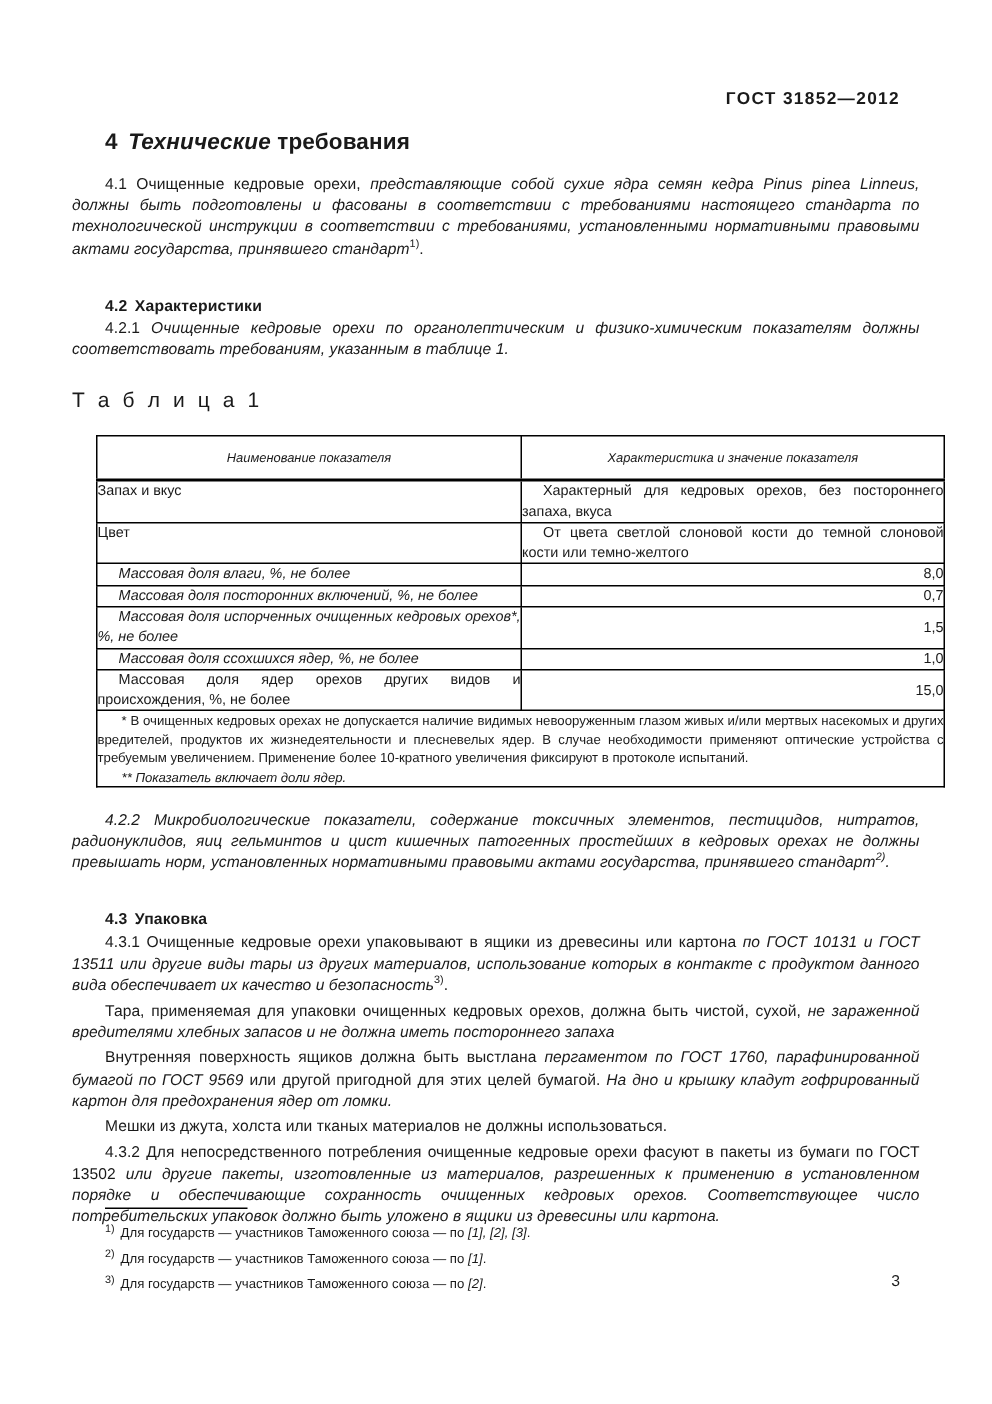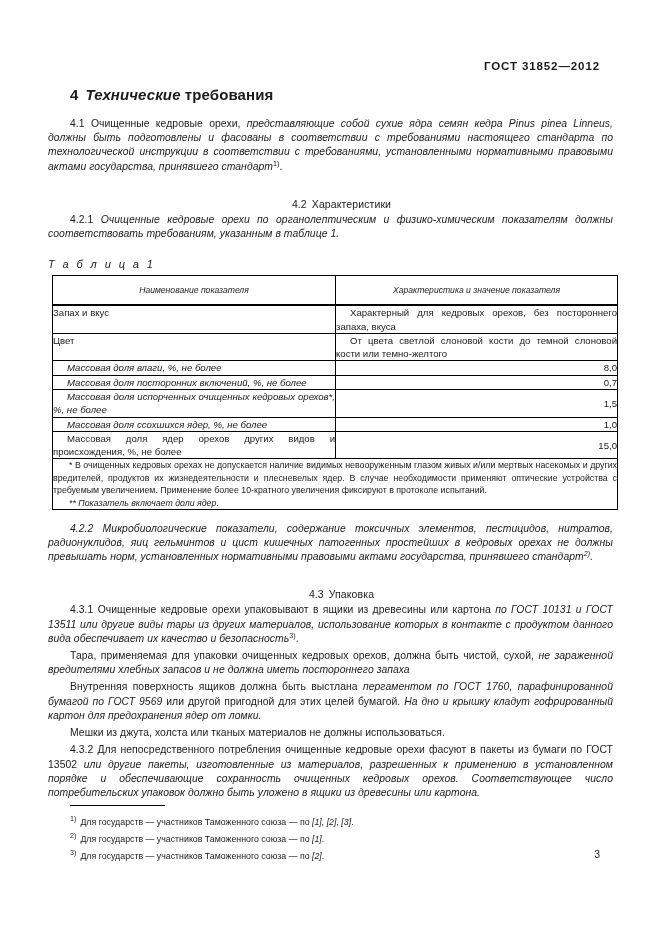--- a/index.html
+++ b/index.html
@@ -52,24 +52,23 @@
   h2.section-title .num {
     font-style: normal;
     margin-right: 7px;
   }
   h2.section-title .tail {
     font-style: normal;
   }
 
   h3.sub-title {
     font-size: 10.5px;
-    font-weight: normal;
+    font-weight: bold;
     margin: 24px 0 3px 22px;
     letter-spacing: 0.1px;
-    text-align: center;
   }
   h3.sub-title .num {
     margin-right: 5px;
   }
 
   p.para {
     font-size: 10.4px;
     line-height: 14.2px;
     margin: 0 0 3px 0;
     text-align: justify;
@@ -84,30 +83,29 @@
   }
   i { font-style: italic; }
   sup {
     font-size: 7.2px;
     vertical-align: super;
     line-height: 0;
   }
 
   
   .table-caption {
-    font-size: 11px;
+    font-size: 14px;
     letter-spacing: 2.4px;
     margin: 17px 0 5px 0;
-    font-style: italic;
   }
   table.t1 {
     border-collapse: collapse;
     width: 565px;
     table-layout: fixed;
-    margin: 4px;
+    margin: 16px;
   }
   table.t1 td, table.t1 th {
     border: 1px solid #000000;
     padding: 0;
     vertical-align: top;
   }
   table.t1 col.c1 { width: 283px; }
   table.t1 col.c2 { width: 282px; }
 
   thead th {

